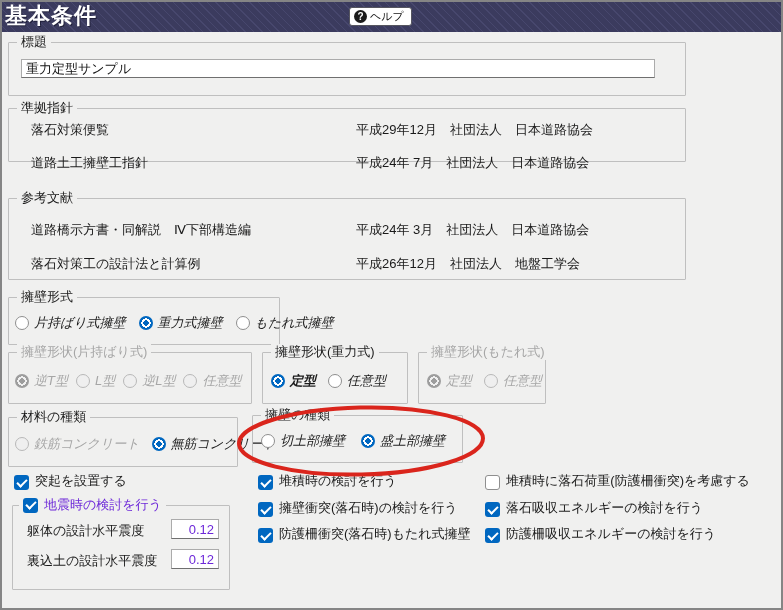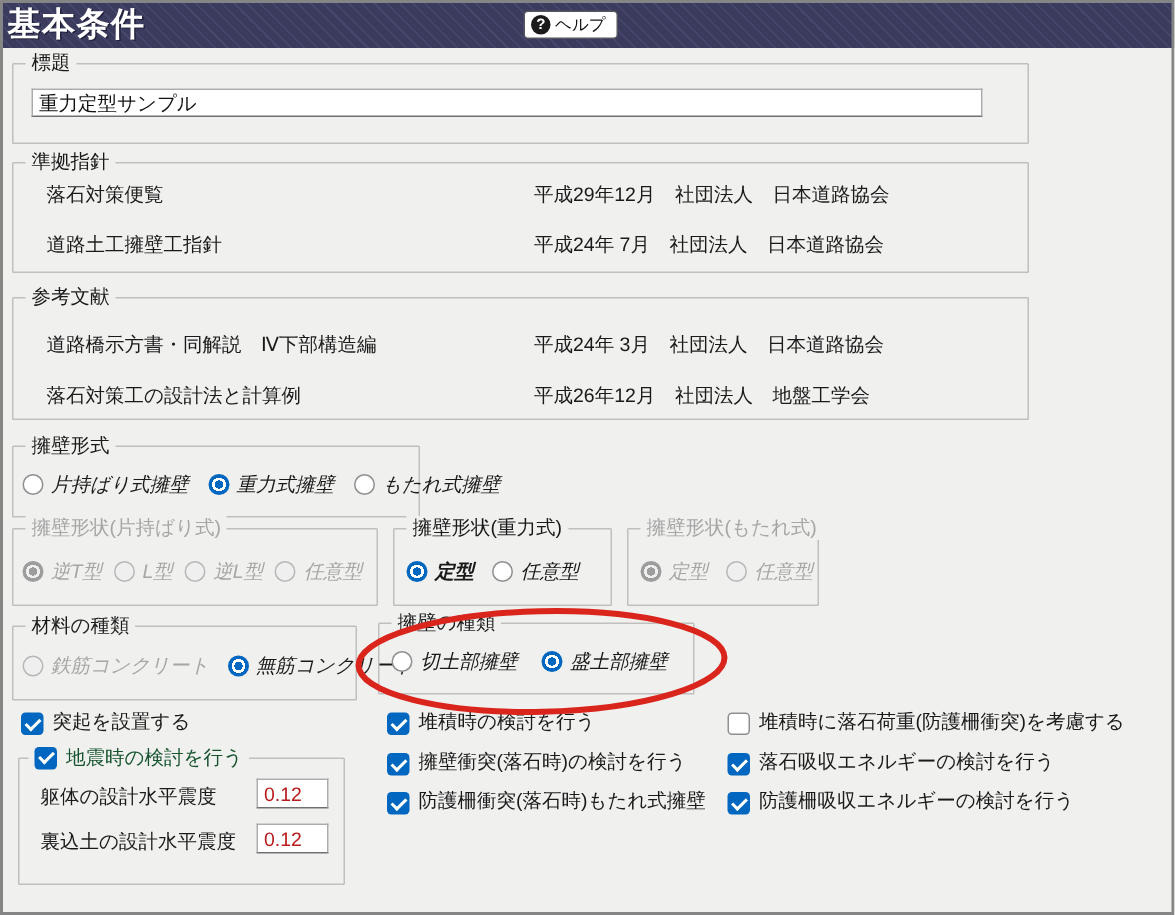--- a/index.html
+++ b/index.html
@@ -80,28 +80,28 @@
   .chk-row { position:absolute; display:flex; align-items:flex-end; gap:6px; font-size:13px; color:#1a1a1a; white-space:nowrap; }
   
   .text-input {
     position:absolute; height:19px; background:#fff;
     border:1px solid #ababab; border-bottom-color:#6f6f6f;
     font-size:13px; padding:0 4px; font-family:inherit; color:#111;
   }
   .num-input {
     position:absolute; width:48px; height:20px; background:#fff;
     border:1px solid #ababab; border-bottom-color:#6f6f6f;
-    font-size:13px; text-align:left; padding:0 4px; font-family:inherit; color:#b91c1c;
+    font-size:13px; text-align:right; padding:0 4px; font-family:inherit; color:#6d28d9;
   }
   .field-row { position:absolute; left:0; right:0; height:22px; font-size:13px; color:#1a1a1a; }
   .field-lbl { position:absolute; left:14px; top:3px; white-space:nowrap; }
   .legend-check {
     position:absolute; top:-10px; left:6px; background:#f0f0ef;
     display:flex; align-items:center; gap:6px; padding:0 4px;
-    font-size:13px; color:#14532d; white-space:nowrap;
+    font-size:13px; color:#6d28d9; white-space:nowrap;
   }
   .annot { position:absolute; z-index:20; pointer-events:none; }
 </style>
 </head>
 <body>
 
 <div class="window">
 
   <div class="header">
     <span class="hdr-title">基本条件</span>
@@ -109,21 +109,21 @@
       <span class="help-ic">?</span>
       <span>ヘルプ</span>
     </button>
   </div>
 
   <div class="group" style="left:8px;top:42px;width:678px;height:54px">
     <span class="legend">標題</span>
     <input class="text-input" style="left: 12px; top: 16px; width: 634px;" value="重力定型サンプル">
   </div>
 
-  <div class="group" style="left:8px;top:108px;width:678px;height:74px">
+  <div class="group" style="left:8px;top:108px;width:678px;height:54px">
     <span class="legend">準拠指針</span>
     <div class="doc-row" style="top:12px">
       <span class="doc-name">落石対策便覧</span>
       <span class="doc-info">平成29年12月　社団法人　日本道路協会</span>
     </div>
     <div class="doc-row" style="top:45px">
       <span class="doc-name">道路土工擁壁工指針</span>
       <span class="doc-info">平成24年 7月　社団法人　日本道路協会</span>
     </div>
   </div>

